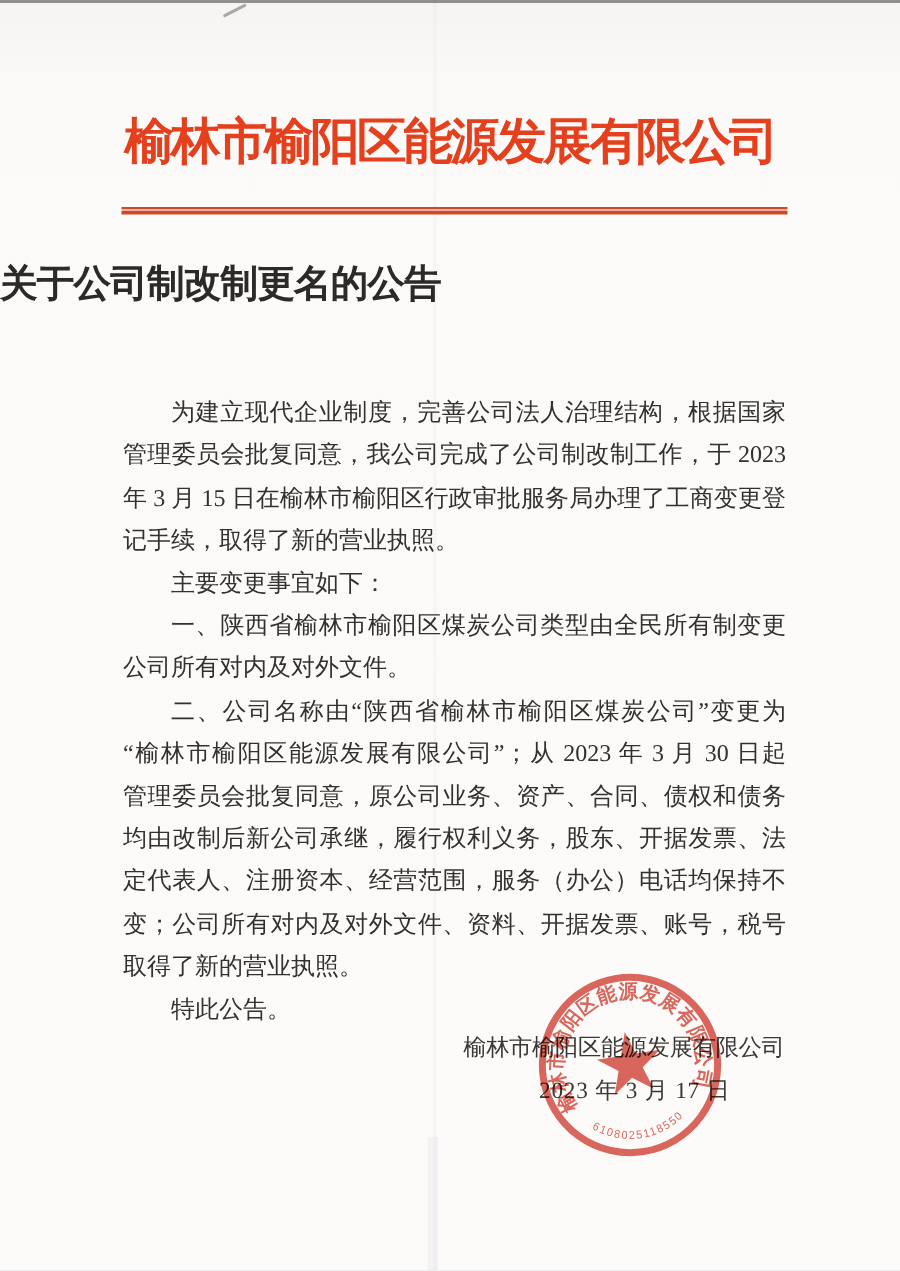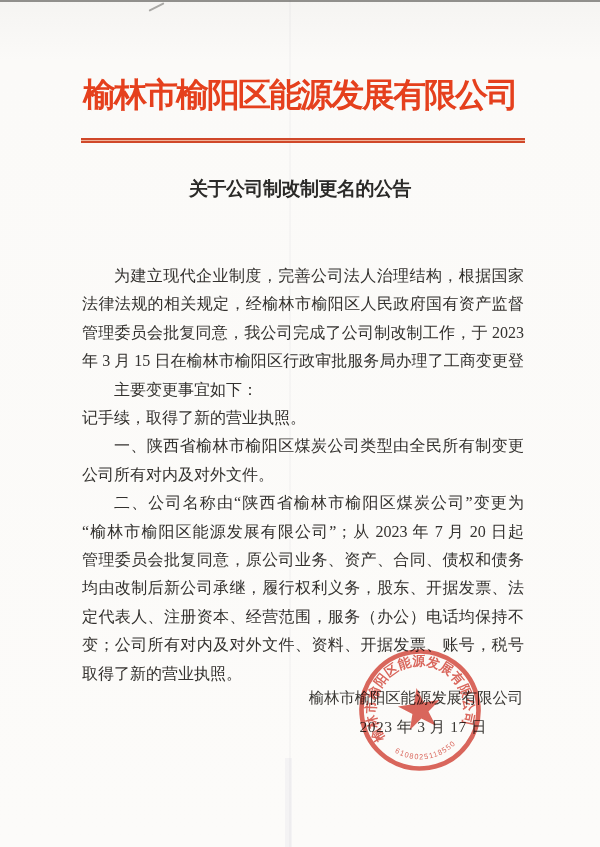--- a/index.html
+++ b/index.html
@@ -19,21 +19,21 @@
     text-align:center; font-size:33px; line-height:38px; font-weight:700;
     letter-spacing:-2px; color:var(--header-red,#e5401d);
     font-family:"Liberation Serif", serif;
   }
   .rule {
     position:absolute; top:138px; left:81px; width:444px; height:5px;
     background:linear-gradient(180deg, var(--rule-red,#d0482a) 0 1.6px, #f0b49b 1.6px 2.9px, var(--rule-red,#d0482a) 2.9px 100%);
   }
   .doc-title {
     position:absolute; top:177px; left:0; right:0; margin:0;
-    text-align:center; font-size:19px; line-height:24px; font-weight:700;
+    text-align:left; font-size:25px; line-height:24px; font-weight:700;
     letter-spacing:-0.5px; color:#2b2a28;
     font-family:"Liberation Sans", sans-serif;
   }
   .body-text {
     position:absolute; top:237px; left:82px; width:442px;
     font-size:16px; line-height:28.4px; color:var(--body-text,#33312e);margin-top:25px;
   }
   .line { text-align:justify; text-align-last:justify; }
   .line.indent { text-indent:32px; }
   .line.end { text-align-last:left; }
@@ -62,34 +62,34 @@
   <div class="scratch"></div>
   <div class="fold"></div>
   <div class="fold-bottom"></div>
 
   <h1 class="letterhead">榆林市榆阳区能源发展有限公司</h1>
   <div class="rule"></div>
   <h2 class="doc-title">关于公司制改制更名的公告</h2>
 
   <div class="body-text">
       <div class="line indent">为建立现代企业制度，完善公司法人治理结构，根据国家</div>
-      <div class="line">法律法规的相关规定，经榆林市榆阳区人民政府国有资产监督</div>
       <div class="line">管理委员会批复同意，我公司完成了公司制改制工作，于 2023</div>
       <div class="line">年 3 月 15 日在榆林市榆阳区行政审批服务局办理了工商变更登</div>
+      <div class="line end">记手续，取得了新的营业执照。</div>
       <div class="line indent end">主要变更事宜如下：</div>
-      <div class="line end">记手续，取得了新的营业执照。</div>
       <div class="line indent">一、陕西省榆林市榆阳区煤炭公司类型由全民所有制变更</div>
       <div class="line end">公司所有对内及对外文件。</div>
       <div class="line indent">二、公司名称由“陕西省榆林市榆阳区煤炭公司”变更为</div>
-      <div class="line">“榆林市榆阳区能源发展有限公司”；从 2023 年 7 月 20 日起</div>
+      <div class="line">“榆林市榆阳区能源发展有限公司”；从 2023 年 3 月 30 日起</div>
       <div class="line">管理委员会批复同意，原公司业务、资产、合同、债权和债务</div>
       <div class="line">均由改制后新公司承继，履行权利义务，股东、开据发票、法</div>
       <div class="line">定代表人、注册资本、经营范围，服务（办公）电话均保持不</div>
       <div class="line">变；公司所有对内及对外文件、资料、开据发票、账号，税号</div>
       <div class="line end">取得了新的营业执照。</div>
+      <div class="line indent end">特此公告。</div>
     </div>
 
   <div class="sig">榆林市榆阳区能源发展有限公司</div>
   <div class="sig-date">2023 年 3 月 17 日</div>
 
   <svg class="seal" viewBox="0 0 124 124" aria-hidden="true">
     <defs>
       <path id="ringTextPath" d="M 23.9 84 A 44 44 0 1 1 100.1 84" fill="none"></path>
       <path id="codeTextPath" d="M 30.8 99.2 A 48.5 48.5 0 0 0 93.2 99.2" fill="none"></path>
     </defs>

